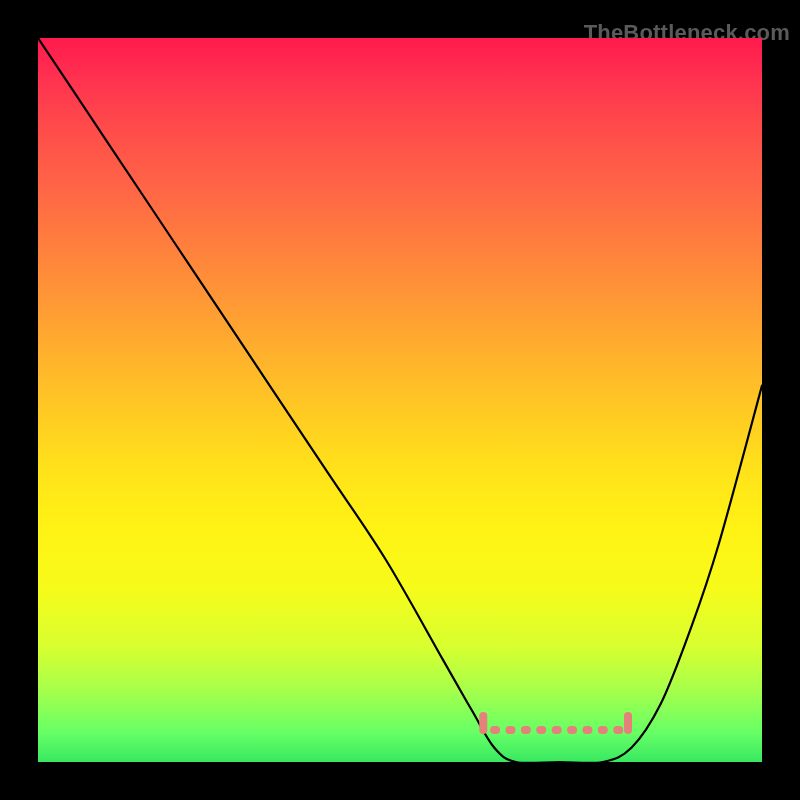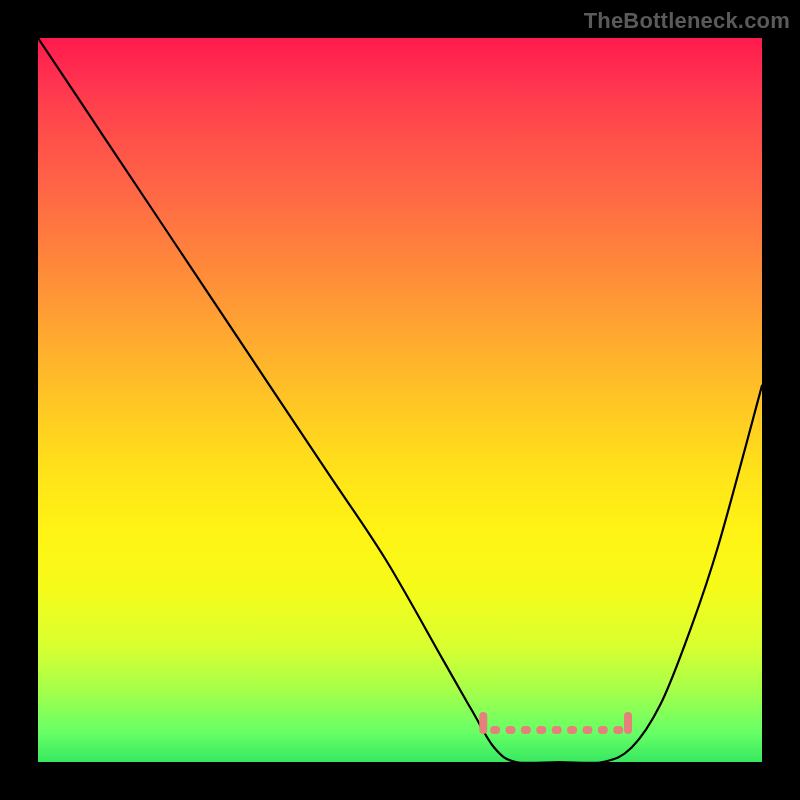--- a/index.html
+++ b/index.html
@@ -5,21 +5,21 @@
   * { margin: 0; padding: 0; box-sizing: border-box; }
   html, body { width: 800px; height: 800px; background: #000; overflow: hidden; }
   .container {
     position: relative;
     width: 800px;
     height: 800px;
     background: #000;
   }
   .watermark {
     position: absolute;
-    top: 8px;
+    top: 20px;
     right: 10px;
     font-family: Arial, Helvetica, sans-serif;
     font-size: 22px;
     font-weight: 600;
     color: #5a5a5a;
     letter-spacing: 0.2px;
   }
   .plot {
     position: absolute;
     left: 38px;

